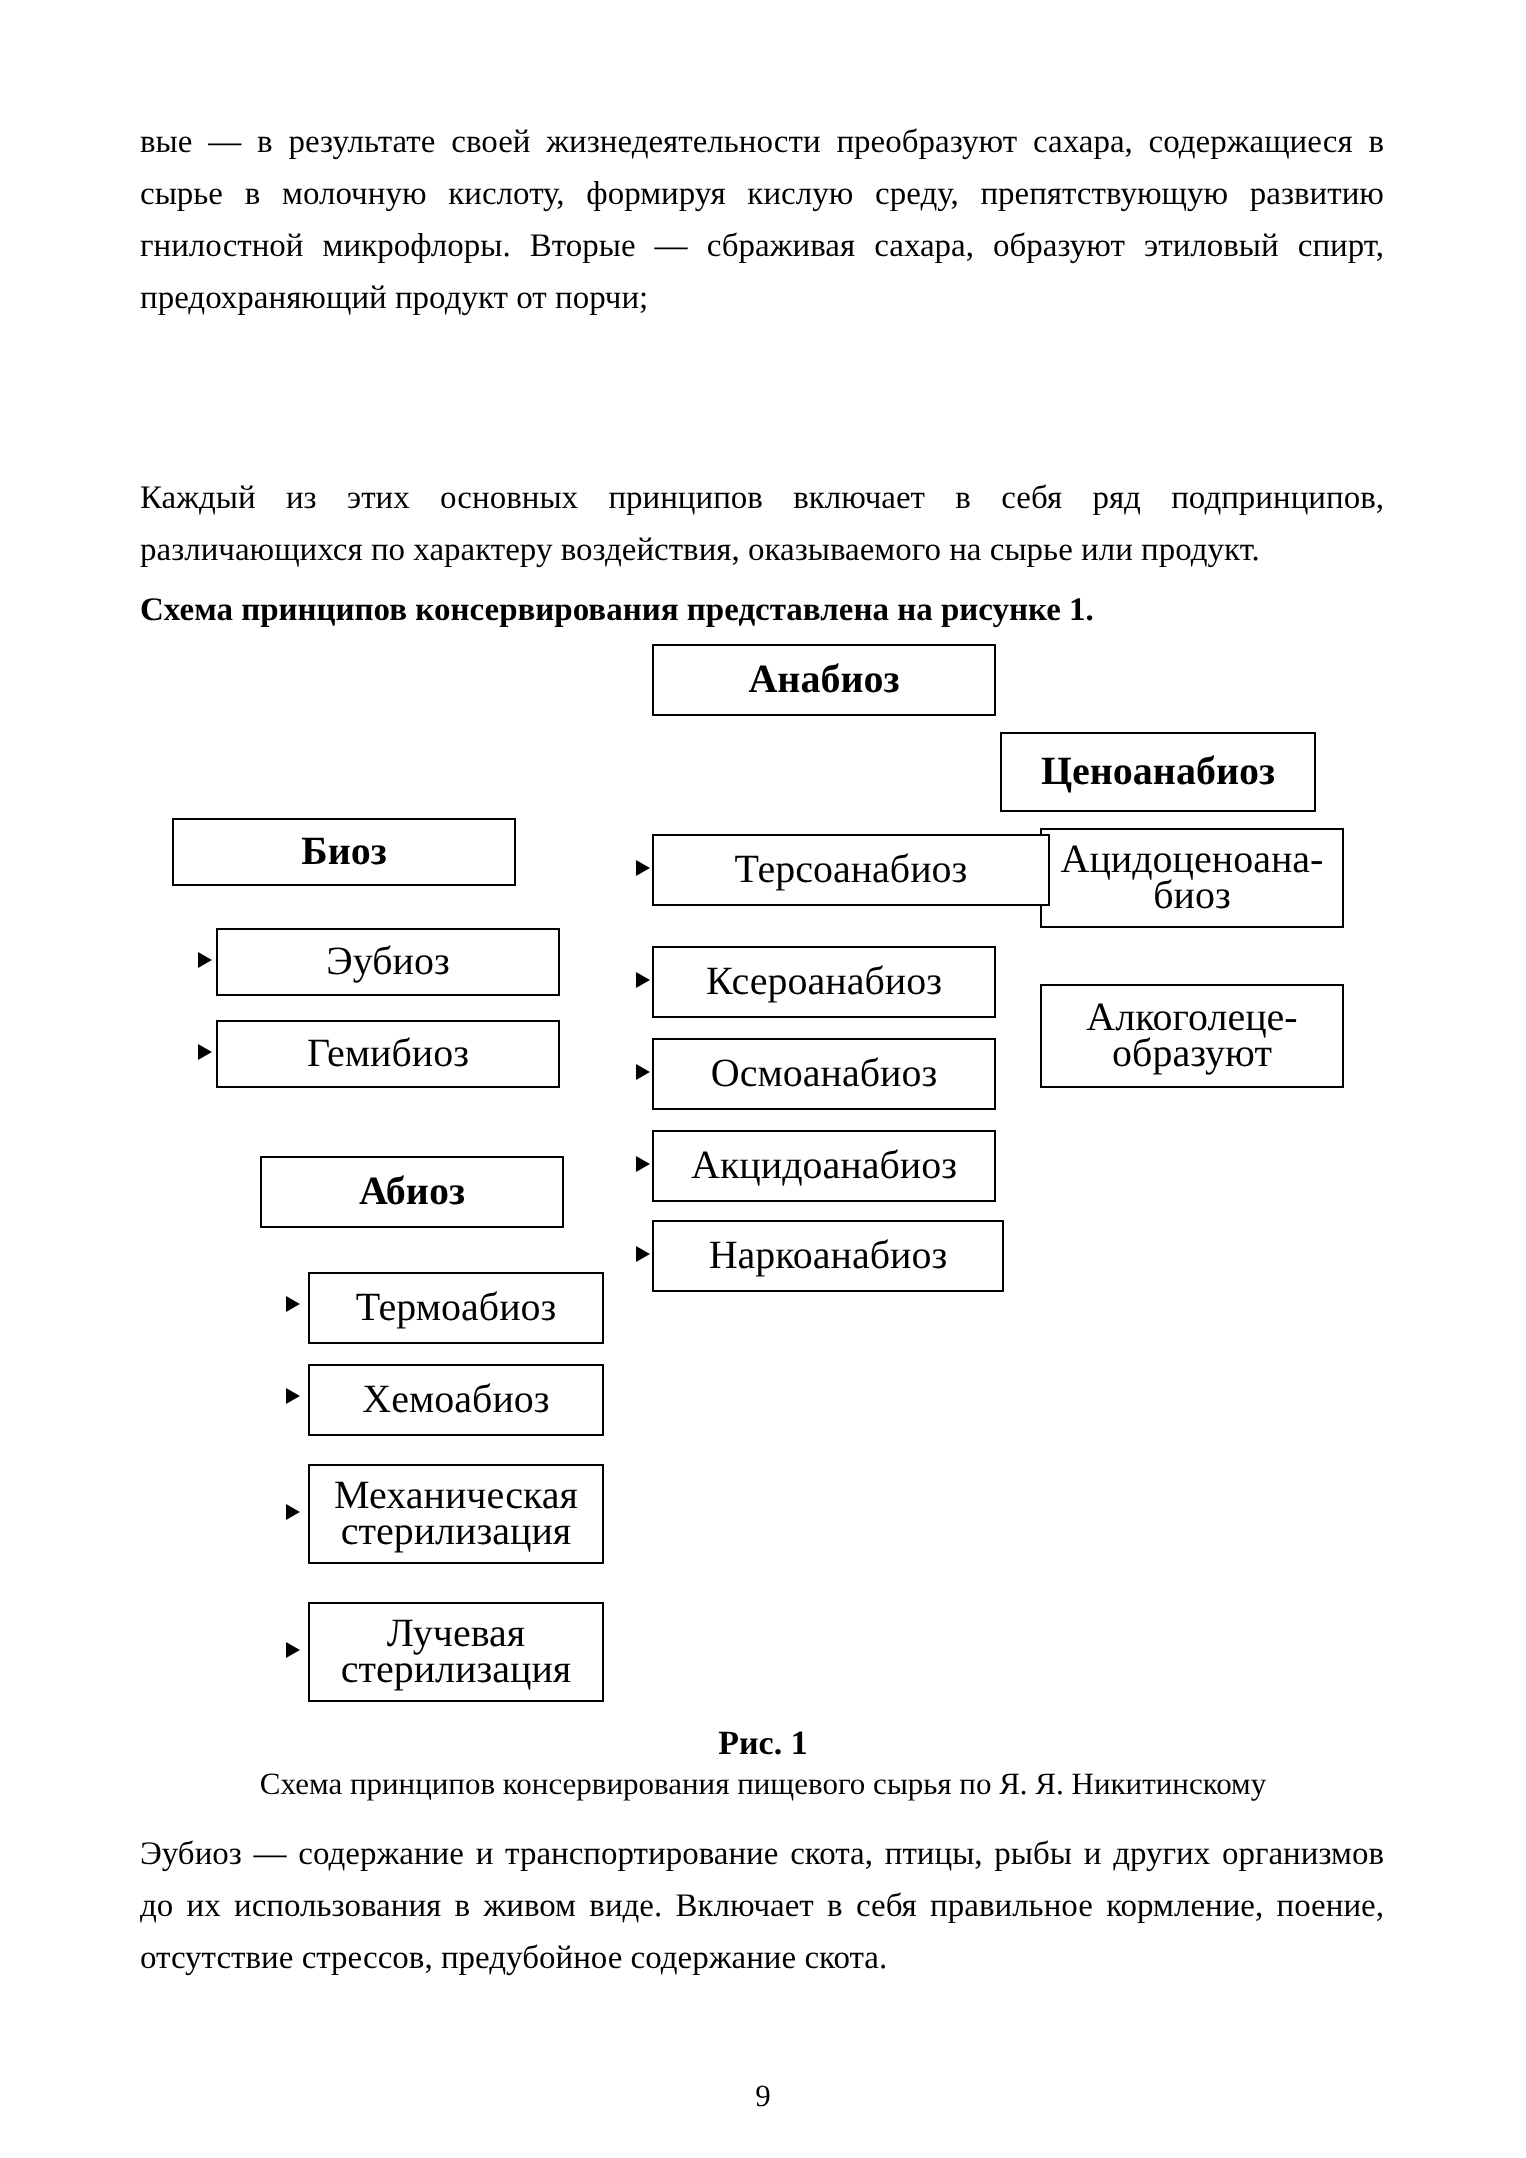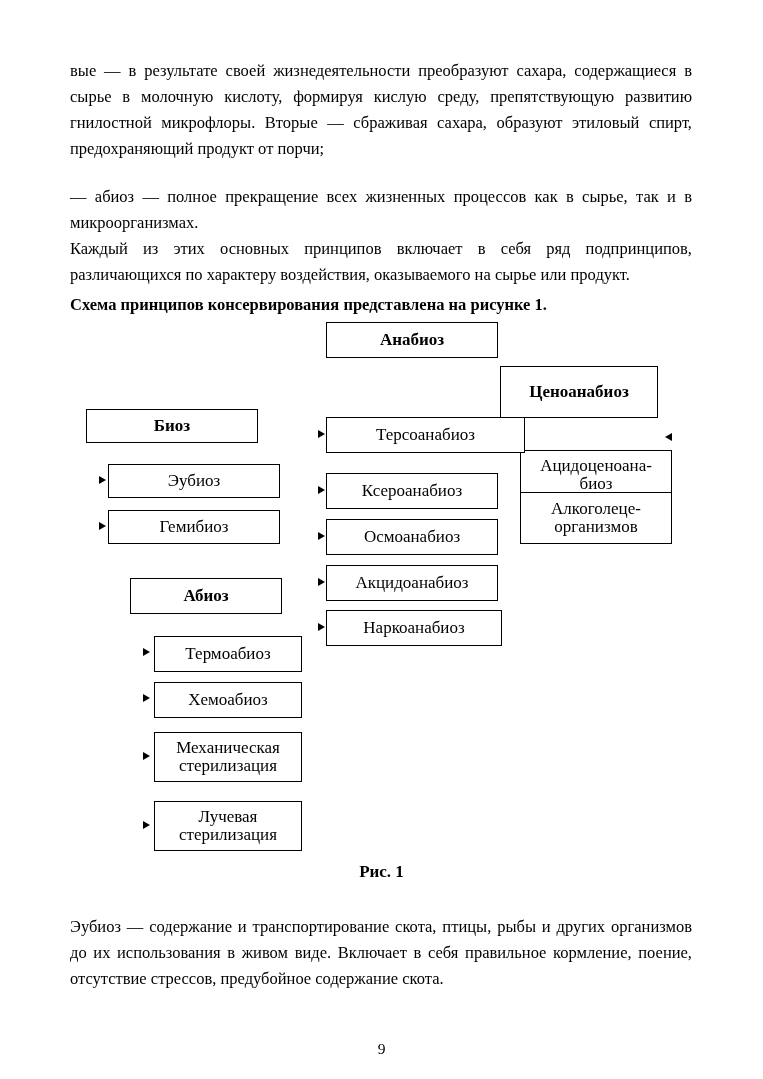--- a/index.html
+++ b/index.html
@@ -52,21 +52,21 @@
   }
   .node {
     position: absolute;
     box-sizing: border-box;
     border: 1.6px solid #000;
     background: #fff;
     display: flex;
     align-items: center;
     justify-content: center;
     text-align: center;
-    font-size: 17px;
+    font-size: 20px;
     line-height: 18px;
     padding: 2px 4px;
   }
   .node.bold {
     font-weight: bold;
   }
   .hline { height: 1.6px; }
   .vline { width: 1.6px; }
   .arrow {
     position: absolute;
@@ -111,55 +111,52 @@
 </style>
 </head>
 <body>
 
 <div class="page">
 
   <div class="text-block" id="para-top">
     <p>вые — в результате своей жизнедеятельности преобразуют сахара, содержащиеся в сырье в молочную кислоту, формируя кислую среду, препятствующую развитию гнилостной микрофлоры. Вторые — сбраживая сахара, образуют этиловый спирт, предохраняющий продукт от порчи;</p>
   </div>
 
-  <div class="text-block" id="para-abioz">
-    <p class="p-indent">— абиоз — полное прекращение всех жизненных процессов как в сырье, так и в микроорганизмах.</p>
-  </div>
 
   <div class="text-block" id="para-principles">
     <p class="p-indent">Каждый из этих основных принципов включает в себя ряд подпринципов, различающихся по характеру воздействия, оказываемого на сырье или продукт.</p>
   </div>
 
   <div class="text-block" id="para-scheme">
     <p class="p-indent">Схема принципов консервирования представлена на рисунке 1.</p>
   </div>
 
   <div class="figure">
 
     <div class="vline" style="left:305px; top:26px; height:318px;"></div>
 
     <div class="hline" style="left:305px; top:26px; width:21px;"></div>
 
     <div class="node bold" style="left:326px; top:8px; width:172px; height:36px;">Анабиоз</div>
 
     <div class="hline" style="left:498px; top:26px; width:22px;"></div>
     <div class="vline" style="left:518px; top:26px; height:44px;"></div>
-    <div class="node bold" style="left:500px; top:52px; width:158px; height:52px;">Ценоанабиоз</div>
+    <div class="node bold" style="left:500px; top:52px; width:158px; height:40px;">Ценоанабиоз</div>
 
     <div class="hline" style="left:658px; top:70px; width:30px;"></div>
     <div class="vline" style="left:686px; top:70px; height:135px;"></div>
     <div class="hline" style="left:672px; top:124px; width:15px;"></div>
     <div class="arrow-left" style="left:665px; top:119px;"></div>
     <div class="hline" style="left:672px; top:204px; width:15px;"></div>
     <div class="arrow-left" style="left:665px; top:199px;"></div>
 
-    <div class="node" style="left:520px; top:100px; width:152px; height:50px; white-space:pre-line;margin-top:36px;">Ацидоценоана-
+    <div class="node" style="left:520px; top:100px; width:152px; height:50px; white-space:pre-line;">Ацидоценоана-
 биоз</div>
     <div class="node" style="left:520px; top:178px; width:152px; height:52px; white-space:pre-line;">Алкоголеце-
-организмов</div>
+образуют</div>
 
     <div class="hline" style="left:305px; top:121px; width:14px;"></div>
     <div class="arrow" style="left:318px; top:116px;"></div>
     <div class="node" style="left:326px; top:103px; width:199px; height:36px;">Терсоанабиоз</div>
 
     <div class="hline" style="left:305px; top:177px; width:14px;"></div>
     <div class="arrow" style="left:318px; top:172px;"></div>
     <div class="node" style="left:326px; top:159px; width:172px; height:36px;">Ксероанабиоз</div>
 
     <div class="hline" style="left:305px; top:223px; width:14px;"></div>
@@ -200,20 +197,21 @@
     <div class="node" style="left:154px; top:418px; width:148px; height:50px; white-space:pre-line;">Механическая
 стерилизация</div>
 
     <div class="arrow" style="left:143px; top:507px;"></div>
     <div class="node" style="left:154px; top:487px; width:148px; height:50px; white-space:pre-line;">Лучевая
 стерилизация</div>
 
   </div>
 
   <div class="fig-caption-title">Рис. 1</div>
+  <div class="fig-caption-text">Схема принципов консервирования пищевого сырья по Я. Я. Никитинскому</div>
 
   <div class="text-block" id="para-eubioz">
     <p class="p-indent">Эубиоз — содержание и транспортирование скота, птицы, рыбы и других организмов до их использования в живом виде. Включает в себя правильное кормление, поение, отсутствие стрессов, предубойное содержание скота.</p>
   </div>
 
   <div class="page-number">9</div>
 
 </div>
 
 </body></html>

